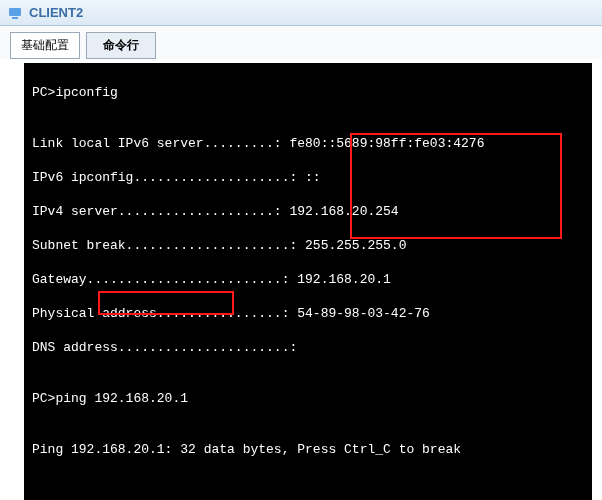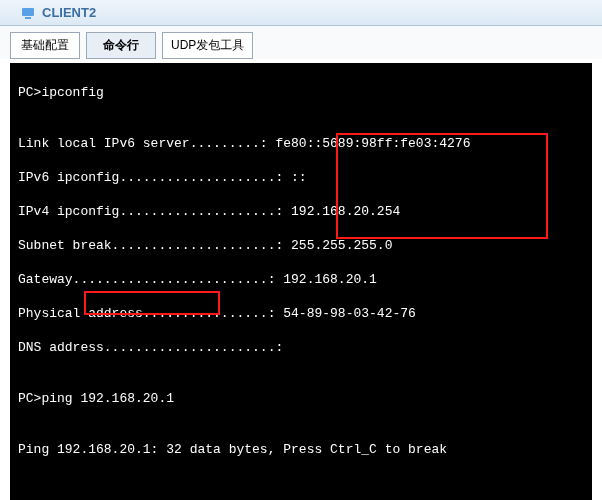--- a/index.html
+++ b/index.html
@@ -1,52 +1,51 @@
 <!DOCTYPE html>
 <html><head>
 <meta charset="utf-8">
 <style>
 * { box-sizing: border-box; margin: 0; padding: 0; }
 body { width: 602px; height: 500px; font-family: Arial, sans-serif; background: #fff; overflow: hidden; }
-.titlebar { background: linear-gradient(#eef5fb,#dce9f5); height: 26px; display: flex; align-items: center; padding: 0 20px; border-bottom: 1px solid #b0c4d8; }
+.titlebar { background: linear-gradient(#eef5fb,#dce9f5); height: 26px; display: flex; align-items: center; padding: 0 7px; border-bottom: 1px solid #b0c4d8; }
 .titlebar .logo { width: 16px; height: 16px; margin-right: 6px; }
 .titlebar .title { color: #3a6ea5; font-size: 13px; font-weight: bold; }
 .tabs { display: flex; padding: 6px 10px 0 10px; gap: 6px; background:#f8fafc;}
 .tab { border: 1px solid #9aa8b7; background: #fff; font-size: 12px; padding: 4px 8px; min-width:70px; text-align:center; cursor: pointer; }
 .tab.active { background:#e8eef6; font-weight:bold;}
-.terminal { position:relative; background: #000; color: #fff; font-family: "Courier New", monospace; font-size: 13px; line-height: 17px; padding: 4px 8px; margin: 4px 10px 6px 10px; height: 438px; overflow: hidden; white-space: pre; }
+.terminal { position:relative; background: #000; color: #fff; font-family: "Courier New", monospace; font-size: 13px; line-height: 17px; padding: 4px 8px; margin: 4px 10px 6px 24px; height: 438px; overflow: hidden; white-space: pre; }
 .terminal .line { display:block; }
 .box1 { position:absolute; border:2px solid #ff1a1a; left:326px; top:70px; width:212px; height:106px; pointer-events:none;}
 .box2 { position:absolute; border:2px solid #ff1a1a; left:74px; top:228px; width:136px; height:24px; pointer-events:none;}
 </style>
 </head>
 <body>
 
 <div class="titlebar">
   <span class="logo">
     <svg viewBox="0 0 16 16">
         <rect x="2" y="3" width="12" height="8" rx="1" fill="#5aa0e6"></rect>
         <rect x="5" y="12" width="6" height="2" fill="#5aa0e6"></rect>
       </svg>
   </span>
   <span class="title">CLIENT2</span>
 </div>
 
 <div class="tabs">
   <div class="tab">基础配置</div>
   <div class="tab active">命令行</div>
-  <div class="tab">UDP发包工具</div>
 </div>
 
 <div class="terminal">
 <span class="line">PC&gt;ipconfig</span>
 <span class="line"></span>
 <span class="line">Link local IPv6 server.........: fe80::5689:98ff:fe03:4276</span>
 <span class="line">IPv6 ipconfig....................: ::</span>
-<span class="line">IPv4 ipconfig....................: 192.168.20.254</span>
+<span class="line">IPv4 server....................: 192.168.20.254</span>
 <span class="line">Subnet break.....................: 255.255.255.0</span>
 <span class="line">Gateway.........................: 192.168.20.1</span>
 <span class="line">Physical address................: 54-89-98-03-42-76</span>
 <span class="line">DNS address......................:</span>
 <span class="line"></span>
 <span class="line">PC&gt;ping 192.168.20.1</span>
 <span class="line"></span>
 <span class="line">Ping 192.168.20.1: 32 data bytes, Press Ctrl_C to break</span>
 
 

